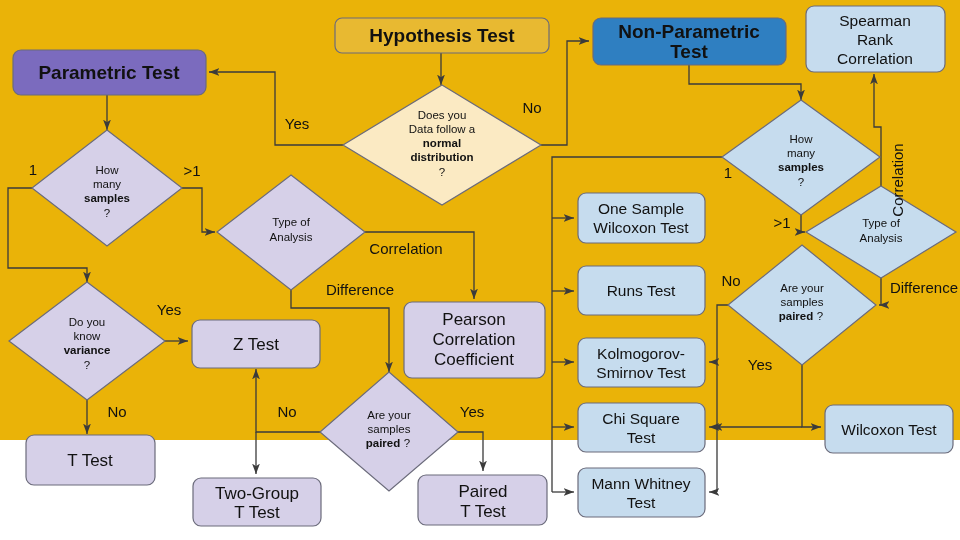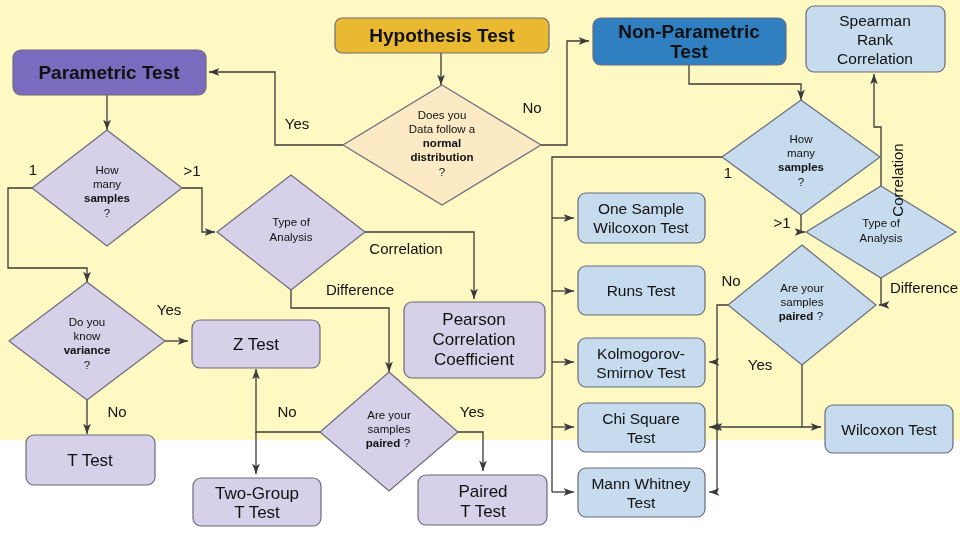--- a/index.html
+++ b/index.html
@@ -1,18 +1,18 @@
 <!DOCTYPE html>
 <html><head>
 <meta charset="utf-8">
 <style>
   html,body{margin:0;padding:0;background:#ffffff;}
   body{width:960px;height:540px;overflow:hidden;
        font-family:"Liberation Sans","DejaVu Sans",sans-serif;}
-  #stage{position:relative;width:960px;height:440px;background:#fef9c3;}
+  #stage{position:relative;width:960px;height:440px;background:#eab308;}
   svg{position:absolute;top:0;left:0;width:960px;height:540px;}
   .edge{fill:none;stroke:#3b3b3b;stroke-width:1.3;}
   .nodeShape{stroke:#6b6b7b;stroke-width:1.2;}
   .lbl{font-family:"Liberation Sans","DejaVu Sans",sans-serif;fill:#111;}
   .edgelbl{font-size:15px;fill:#111;}
   .term{font-size:19px;font-weight:bold;}
   .boxtxt{font-size:17px;}
   .boxtxt-sm{font-size:15.5px;}
   .dmtxt{font-size:11.5px;}
   .dmtxt-b{font-size:11.5px;font-weight:bold;}

